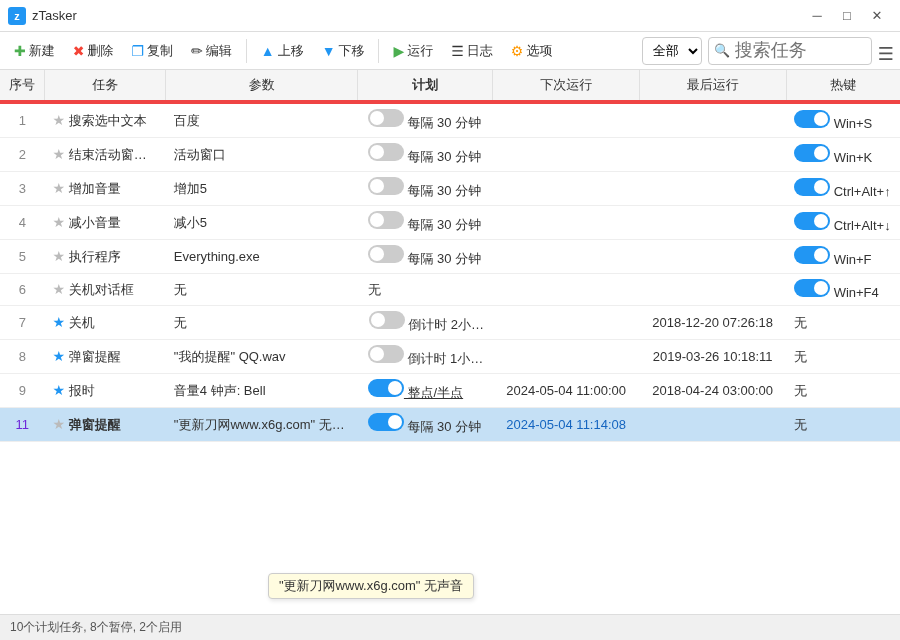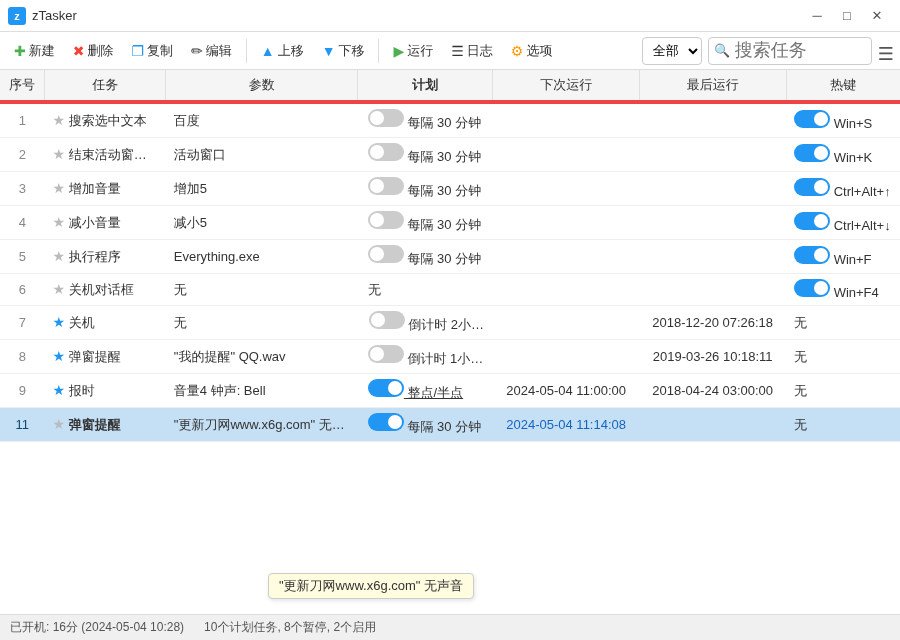--- a/index.html
+++ b/index.html
@@ -390,31 +390,30 @@
           <td class="task-name"><span class="star filled">★</span><span> 报时</span></td>
           <td class="params">音量4 钟声: Bell</td>
           <td style="text-align: left; padding-left: 10px; text-decoration: underline;"><span class="toggle on">
               <span class="knob"></span>
             </span> 整点/半点</td>
           <td>2024-05-04 11:00:00</td>
           <td>2018-04-24 03:00:00</td>
           <td class="hotkey">无</td>
         </tr>
         <tr class="selected">
-          <td style="color: #0c4a6e;">11</td>
+          <td style="color: #6d28d9;">11</td>
           <td class="task-name"><span class="star empty">★</span><span style="font-weight: bold;"> 弹窗提醒</span></td>
           <td class="params">"更新刀网www.x6g.com" 无…</td>
           <td style="text-align: left; padding-left: 10px;"><span class="toggle on">
               <span class="knob"></span>
             </span> 每隔 30 分钟</td>
           <td style="color: rgb(21, 101, 192);">2024-05-04 11:14:08</td>
           <td></td>
           <td class="hotkey">无</td>
         </tr>
       </tbody>
   </table>
   <div id="tooltip-popup">"更新刀网www.x6g.com" 无声音</div>
 </div>
 
 <div id="status-bar">
-  <span class="status-item">已开机: 16分 (2024-05-04 10:28)</span>
   <span class="status-item">10个计划任务, 8个暂停, 2个启用</span>
 </div>
 
 </body></html>

